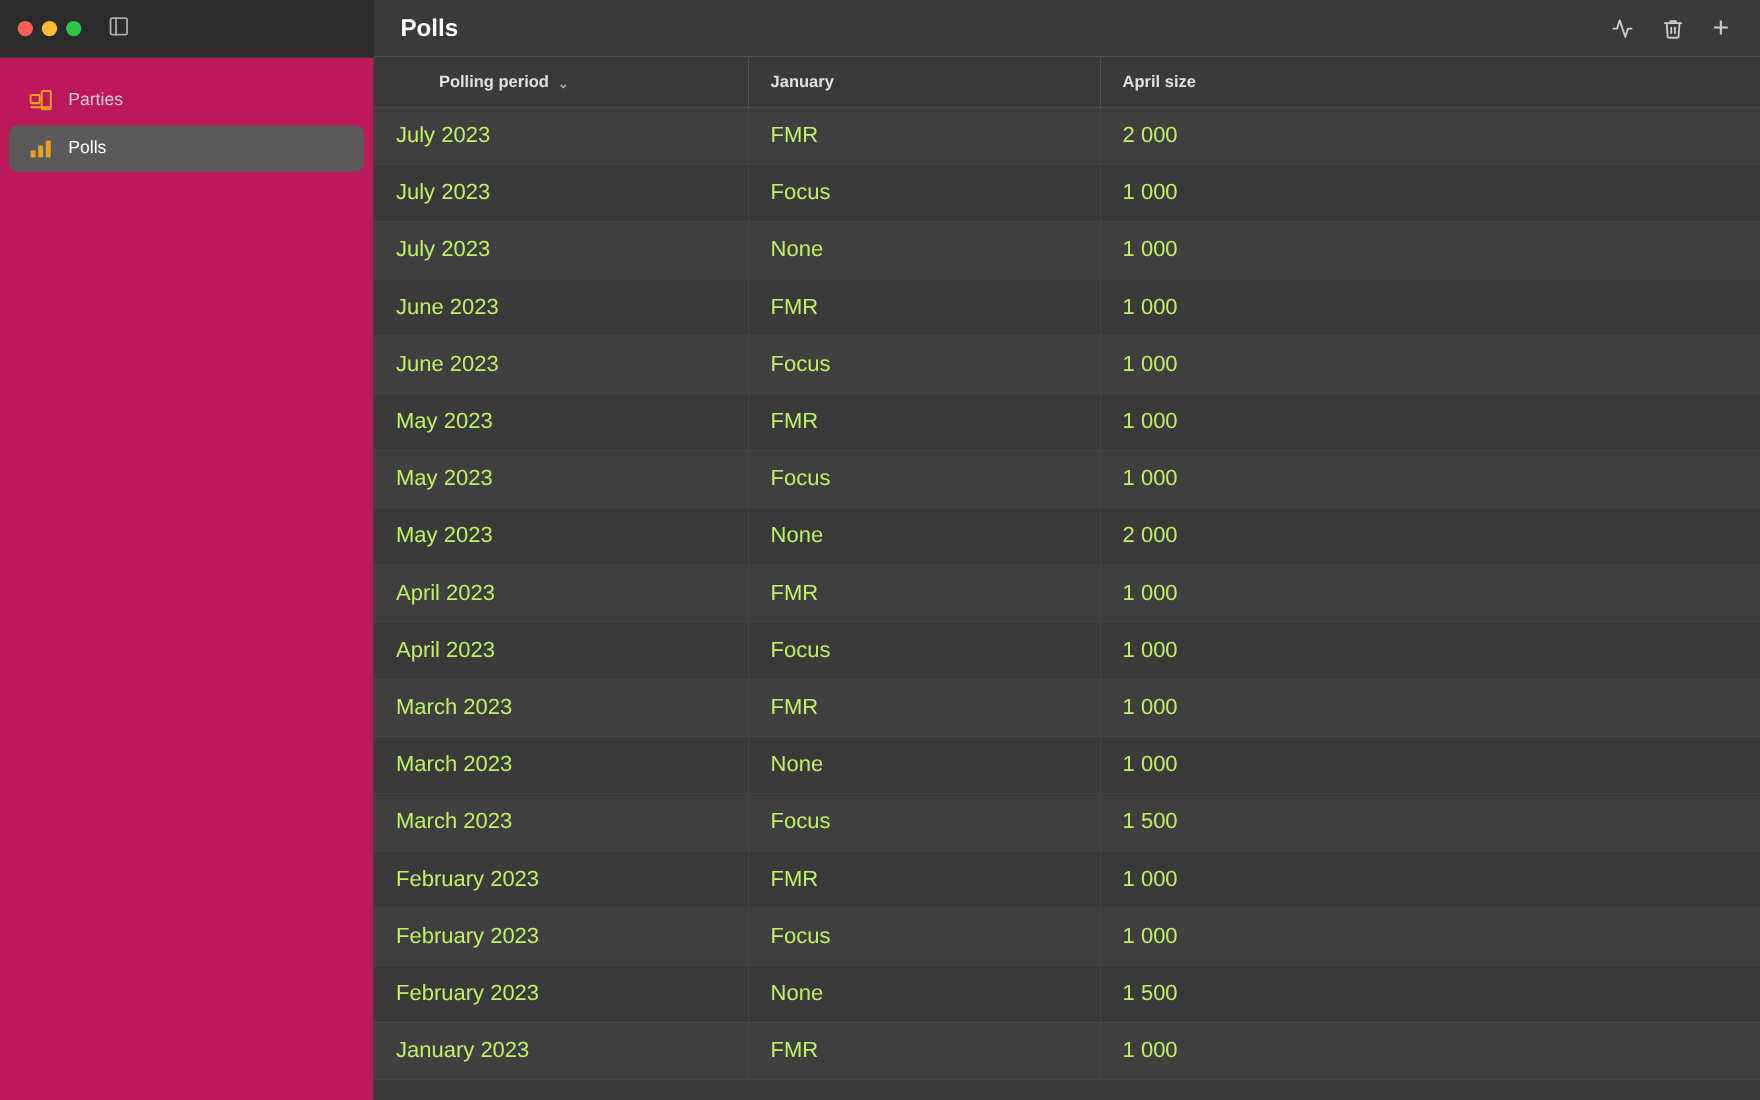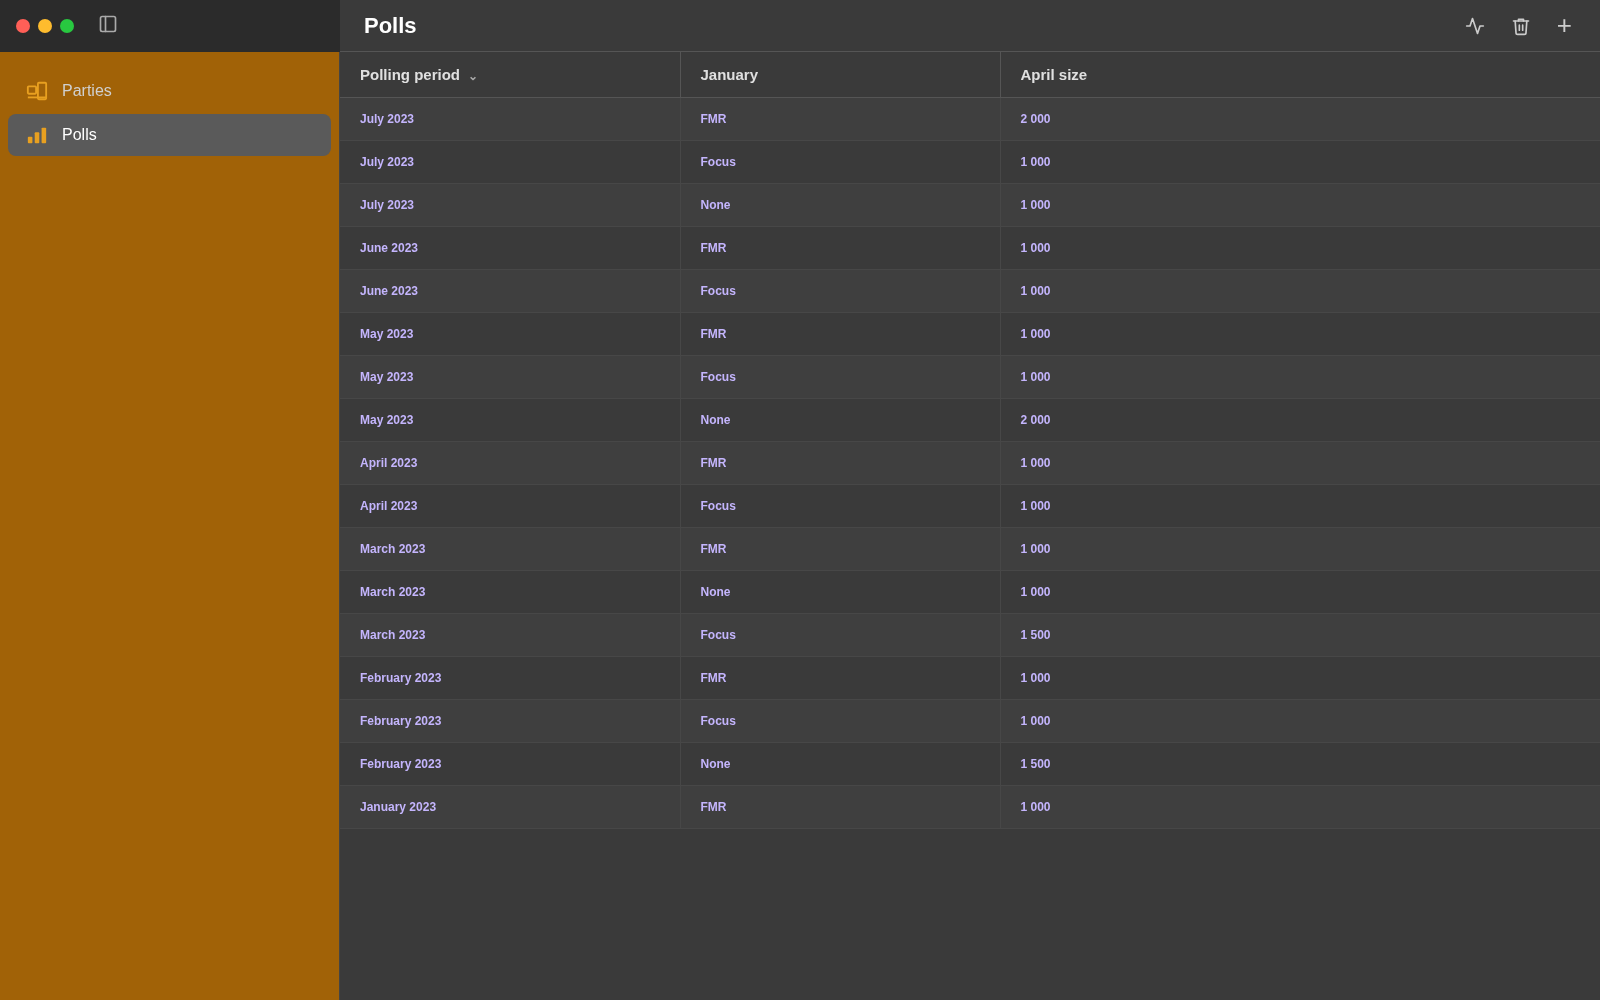--- a/index.html
+++ b/index.html
@@ -80,21 +80,21 @@
       display: flex;
       align-items: center;
       justify-content: center;
       padding: 4px;
     }
 
     
     .sidebar {
       width: 340px;
       min-width: 340px;
-      background: #a16207;
+      background: #be185d;
       padding-top: 52px;
       height: 1000px;
       border-right: 1px solid #444;
     }
 
     .sidebar-nav {
       padding-top: 16px;
     }
 
     .sidebar-item {
@@ -173,20 +173,21 @@
     }
 
     .th-sample {
       width: auto;
     }
 
     .th-inner {
       display: flex;
       align-items: flex-end;
       gap: 8px;
+      margin-left: 39px;
     }
 
     .sort-icon {
       font-size: 12px;
       color: #aaa;
     }
 
     tbody tr {
       border-bottom: 1px solid #474747;
     }
@@ -194,24 +195,23 @@
     tbody tr:nth-child(odd) {
       background: #3f3f3f;
     }
 
     tbody tr:nth-child(even) {
       background: #3a3a3a;
     }
 
     td {
       padding: 14px 20px;
-      font-size: 12px;
-      color: #c4b5fd;
+      font-size: 20px;
+      color: #bef264;
       border-right: 1px solid #474747;
-      font-weight: bold;
     }
 
     td:last-child { border-right: none; }
 
     
     .table-container::-webkit-scrollbar {
       width: 8px;
     }
     .table-container::-webkit-scrollbar-track {
       background: #333;

